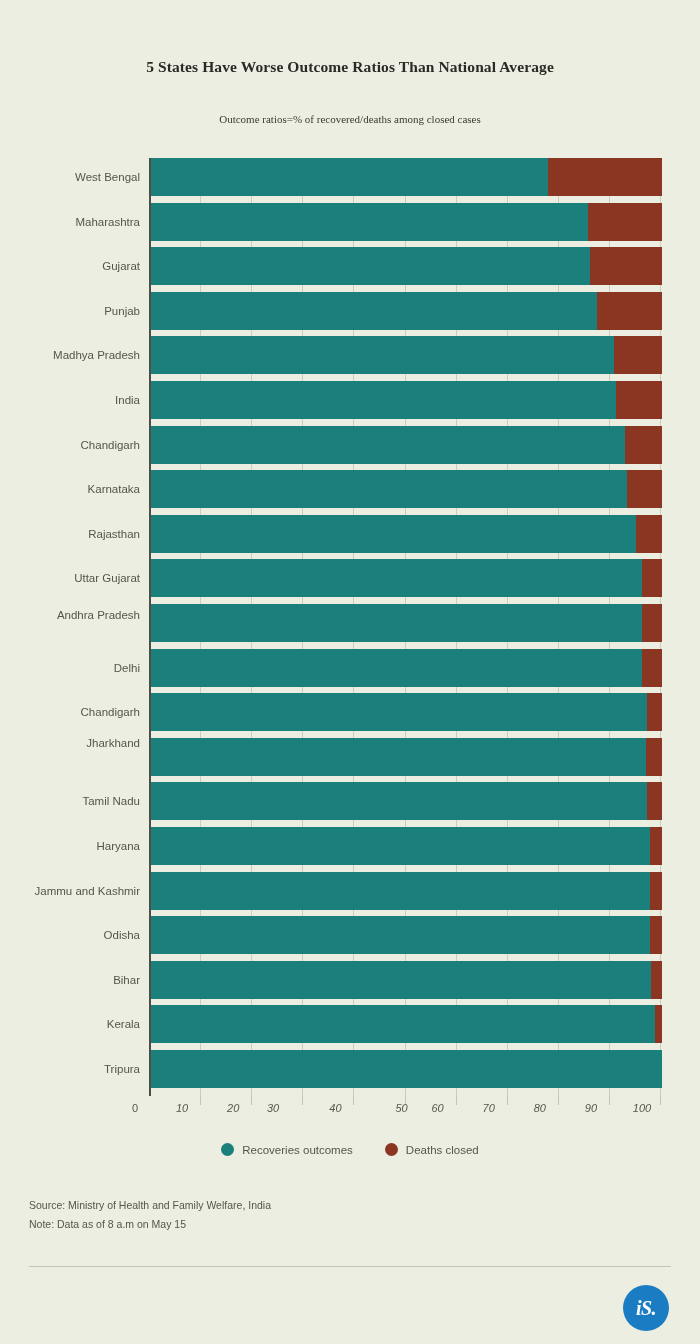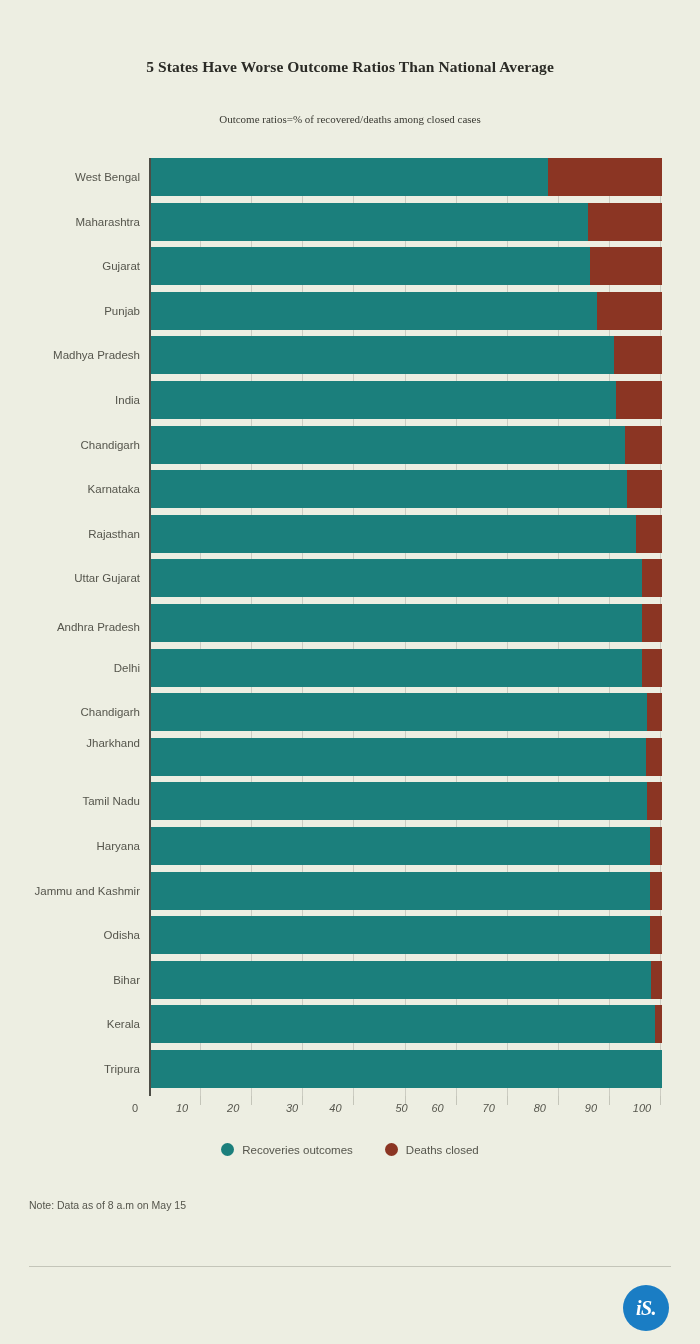--- a/index.html
+++ b/index.html
@@ -205,21 +205,21 @@
       <div class="ylabel" style="top: 12px;">West Bengal</div>
       <div class="ylabel" style="top: 56.6px;">Maharashtra</div>
       <div class="ylabel" style="top: 101.2px;">Gujarat</div>
       <div class="ylabel" style="top: 145.8px;">Punjab</div>
       <div class="ylabel" style="top: 190.4px;">Madhya Pradesh</div>
       <div class="ylabel" style="top: 235px;">India</div>
       <div class="ylabel" style="top: 279.6px;">Chandigarh</div>
       <div class="ylabel" style="top: 324.2px;">Karnataka</div>
       <div class="ylabel" style="top: 368.8px;">Rajasthan</div>
       <div class="ylabel" style="top: 413.4px;">Uttar Gujarat</div>
-      <div class="ylabel" style="top: 462px;">Andhra Pradesh</div>
+      <div class="ylabel" style="top: 450px;">Andhra Pradesh</div>
       <div class="ylabel" style="top: 502.6px;">Delhi</div>
       <div class="ylabel" style="top: 547.2px;">Chandigarh</div>
       <div class="ylabel" style="top: 578px;">Jharkhand</div>
       <div class="ylabel" style="top: 636.4px;">Tamil Nadu</div>
       <div class="ylabel" style="top: 681px;">Haryana</div>
       <div class="ylabel" style="top: 725.6px;">Jammu and Kashmir</div>
       <div class="ylabel" style="top: 770.2px;">Odisha</div>
       <div class="ylabel" style="top: 814.8px;">Bihar</div>
       <div class="ylabel" style="top: 859.4px;">Kerala</div>
       <div class="ylabel" style="top: 904px;">Tripura</div>
@@ -322,21 +322,21 @@
       </div>
     </div>
 
   <div class="xzero">0</div>
   <div class="xaxis" id="xaxis">
       <div class="xtick" style="left: 51.1px;"></div>
       <div class="xticklabel" style="left: 33.1px;">10</div>
       <div class="xtick" style="left: 102.2px;"></div>
       <div class="xticklabel" style="left: 84.2px;">20</div>
       <div class="xtick" style="left: 153.3px;"></div>
-      <div class="xticklabel" style="left: 143px;">30</div>
+      <div class="xticklabel" style="left: 124px;">30</div>
       <div class="xtick" style="left: 204.4px;"></div>
       <div class="xticklabel" style="left: 186.4px;">40</div>
       <div class="xtick" style="left: 255.5px;"></div>
       <div class="xticklabel" style="left: 237.5px; margin-left: 15px;">50</div>
       <div class="xtick" style="left: 306.6px;"></div>
       <div class="xticklabel" style="left: 288.6px;">60</div>
       <div class="xtick" style="left: 357.7px;"></div>
       <div class="xticklabel" style="left: 339.7px;">70</div>
       <div class="xtick" style="left: 408.8px;"></div>
       <div class="xticklabel" style="left: 390.8px;">80</div>
@@ -351,18 +351,19 @@
         <span class="legend-dot" style="background: rgb(27, 127, 124);"></span>
         <span class="legend-text">Recoveries outcomes</span>
       </div>
       <div class="legend-item">
         <span class="legend-dot" style="background: rgb(139, 53, 35);"></span>
         <span class="legend-text">Deaths closed</span>
       </div>
     </div>
 
   <div class="footer">
+    <div>Source: Ministry of Health and Family Welfare, India</div>
     <div>Note: Data as of 8 a.m on May 15</div>
   </div>
 
   <div class="divider"></div>
   <div class="logo">iS.</div>
 </div>
 
 </body></html>

